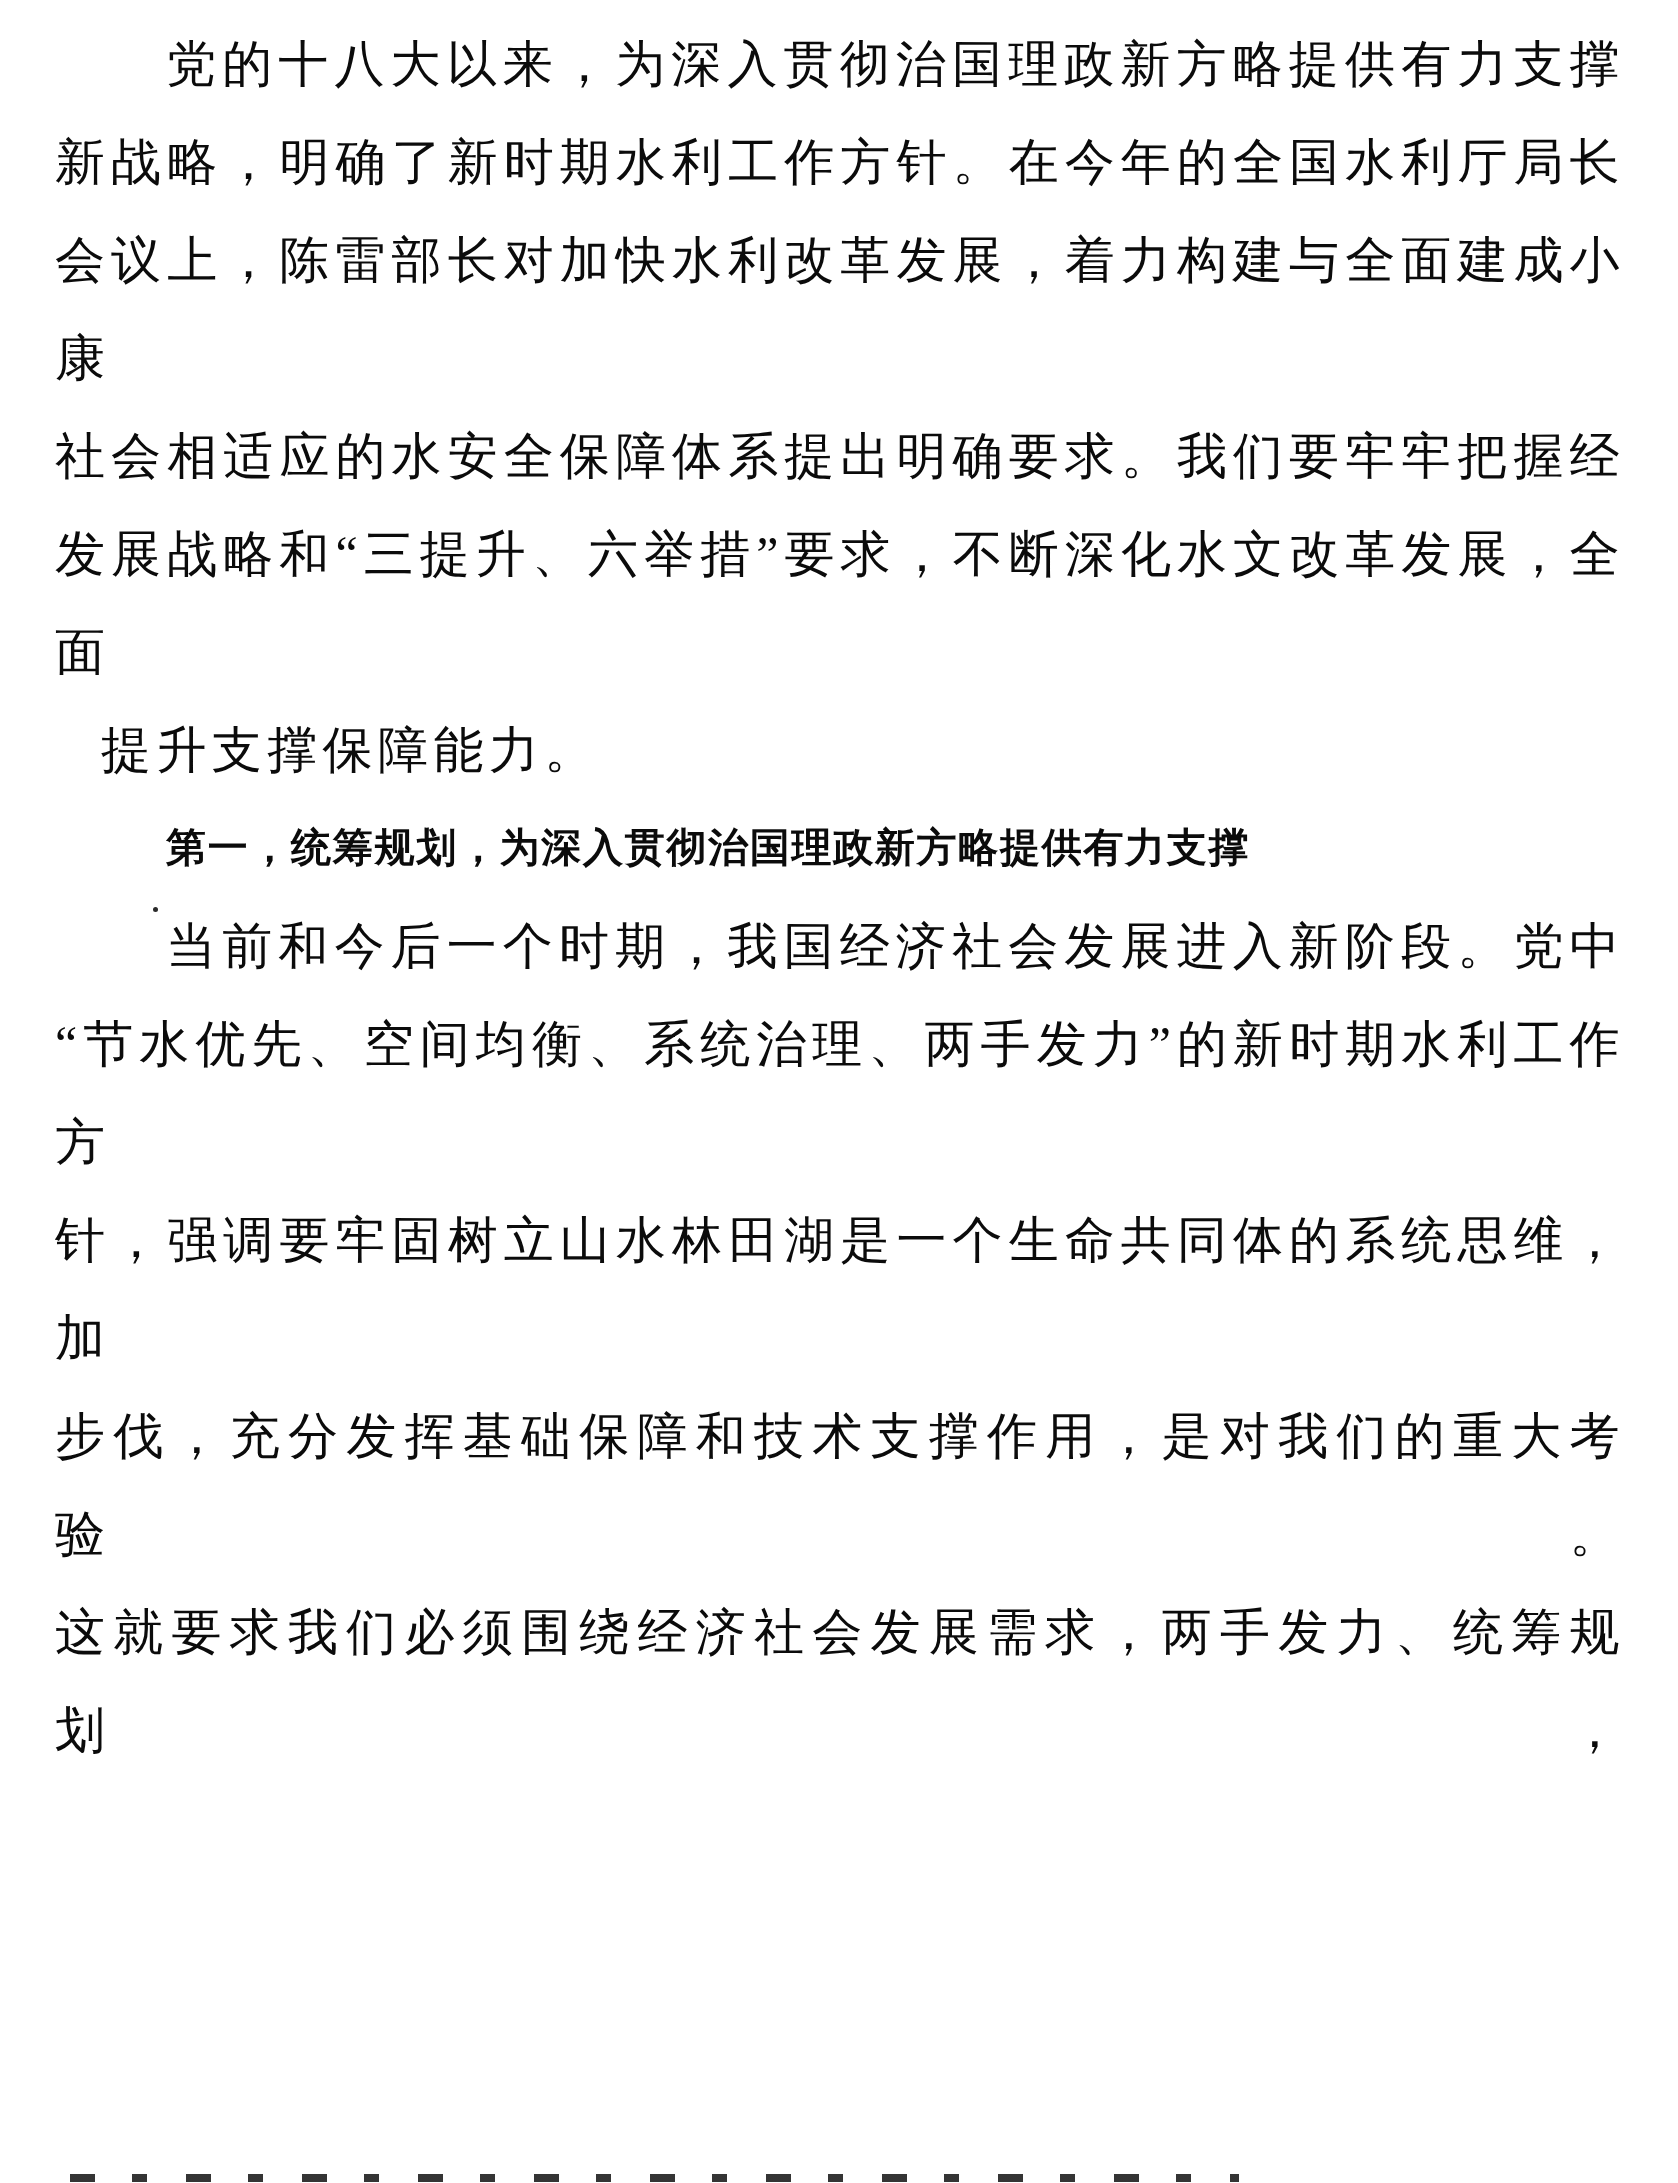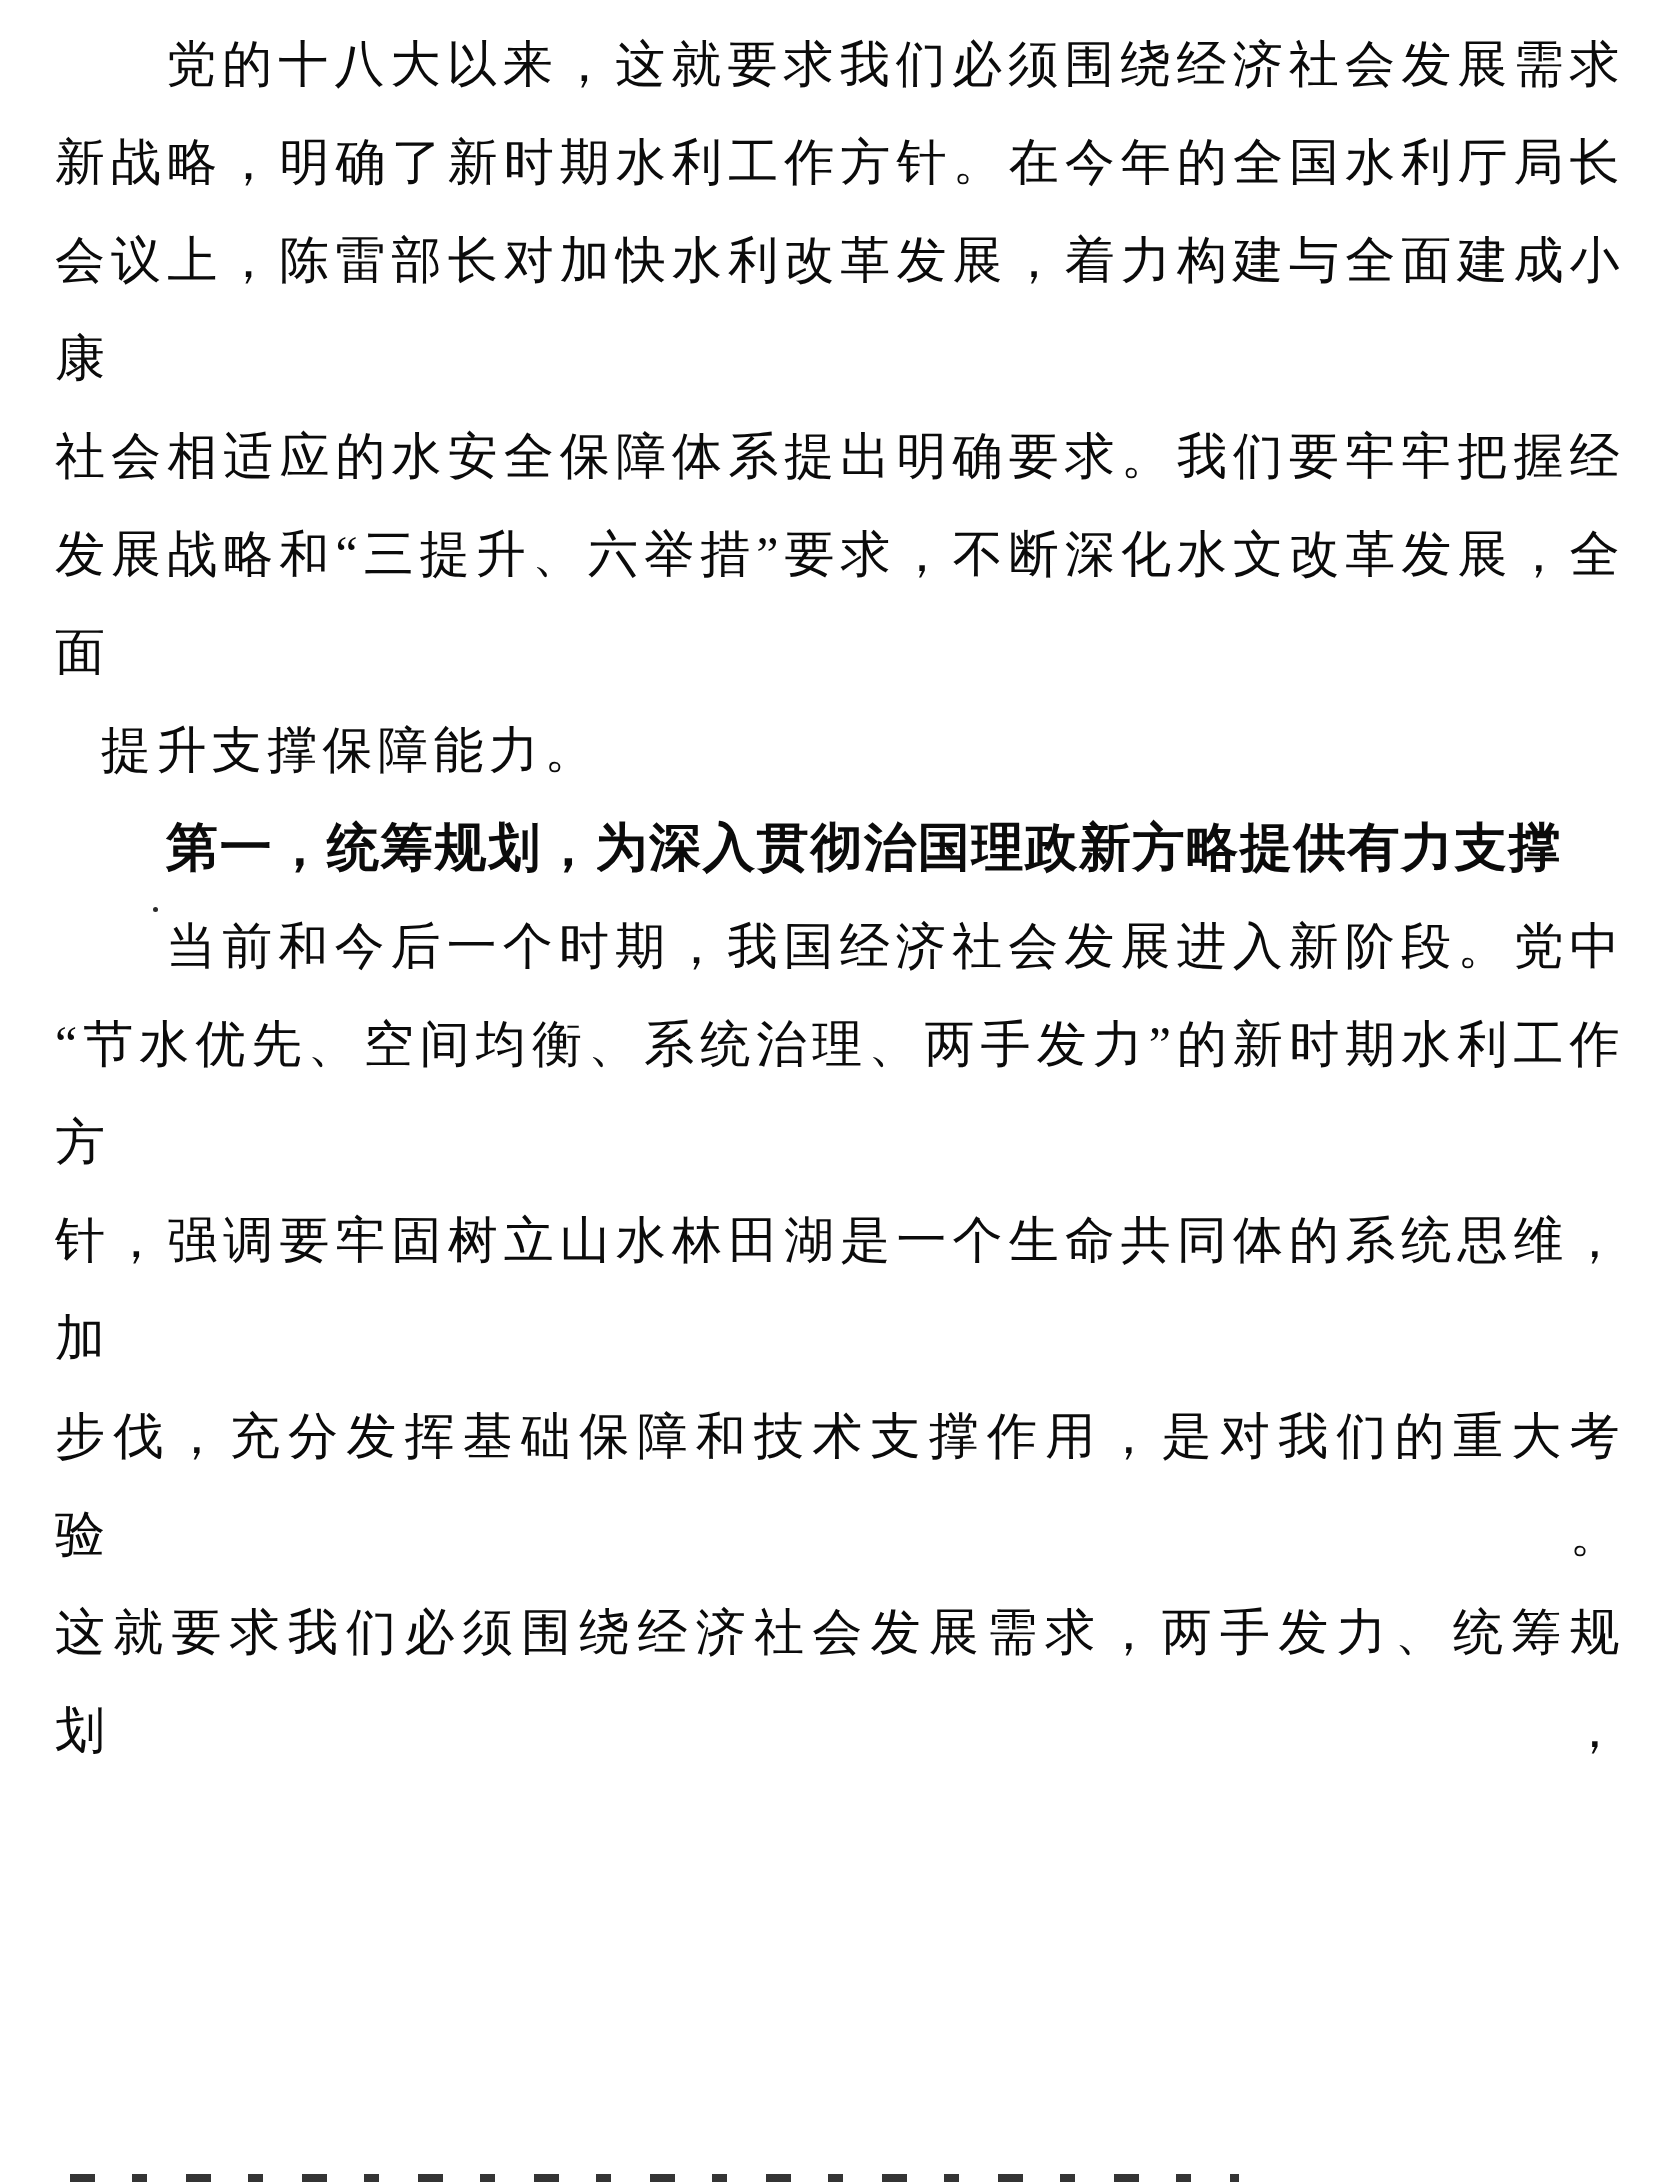--- a/index.html
+++ b/index.html
@@ -33,21 +33,21 @@
   }
   .line.noju {
     text-align: left;
     text-align-last: left;
     margin-left: 46px;
   }
   .line.indent {
     text-indent: 111px;
   }
   .line.heading {
-    font-size: 52px;
+    font-size: 40px;
     letter-spacing: 1.7px;
     text-align: left;
     text-align-last: left;
   }
   .b {
     font-weight: bold;
   }
   
   .crop-artifact {
     position: absolute;
@@ -71,21 +71,21 @@
     height: 5px;
     border-radius: 50%;
     background: #2a2a2a;
   }
 </style>
 </head>
 <body>
 
 <div class="page">
   <div class="textblock">
-    <div class="line indent"><span>党的十八大以来，这就要求我们必须围绕经济社会发展需求</span></div>
+    <div class="line indent"><span>党的十八大以来，为深入贯彻治国理政新方略提供有力支撑</span></div>
     <div class="line"><span>新战略，明确了新时期水利工作方针。在今年的全国水利厅局长</span></div>
     <div class="line"><span>会议上，陈雷部长对加快水利改革发展，着力构建与全面建成小康</span></div>
     <div class="line"><span>社会相适应的水安全保障体系提出明确要求。我们要牢牢把握经</span></div>
     <div class="line"><span>发展战略和“三提升、六举措”要求，不断深化水文改革发展，全面</span></div>
     <div class="line noju"><span>提升支撑保障能力。</span></div>
     <div class="line heading indent"><span class="b">第一，统筹规划，为深入贯彻治国理政新方略提供有力支撑</span></div>
     <div class="line indent"><span>当前和今后一个时期，我国经济社会发展进入新阶段。党中</span></div>
     <div class="line"><span>“节水优先、空间均衡、系统治理、两手发力”的新时期水利工作方</span></div>
     <div class="line"><span>针，强调要牢固树立山水林田湖是一个生命共同体的系统思维，加</span></div>
     <div class="line"><span>步伐，充分发挥基础保障和技术支撑作用，是对我们的重大考验。</span></div>

